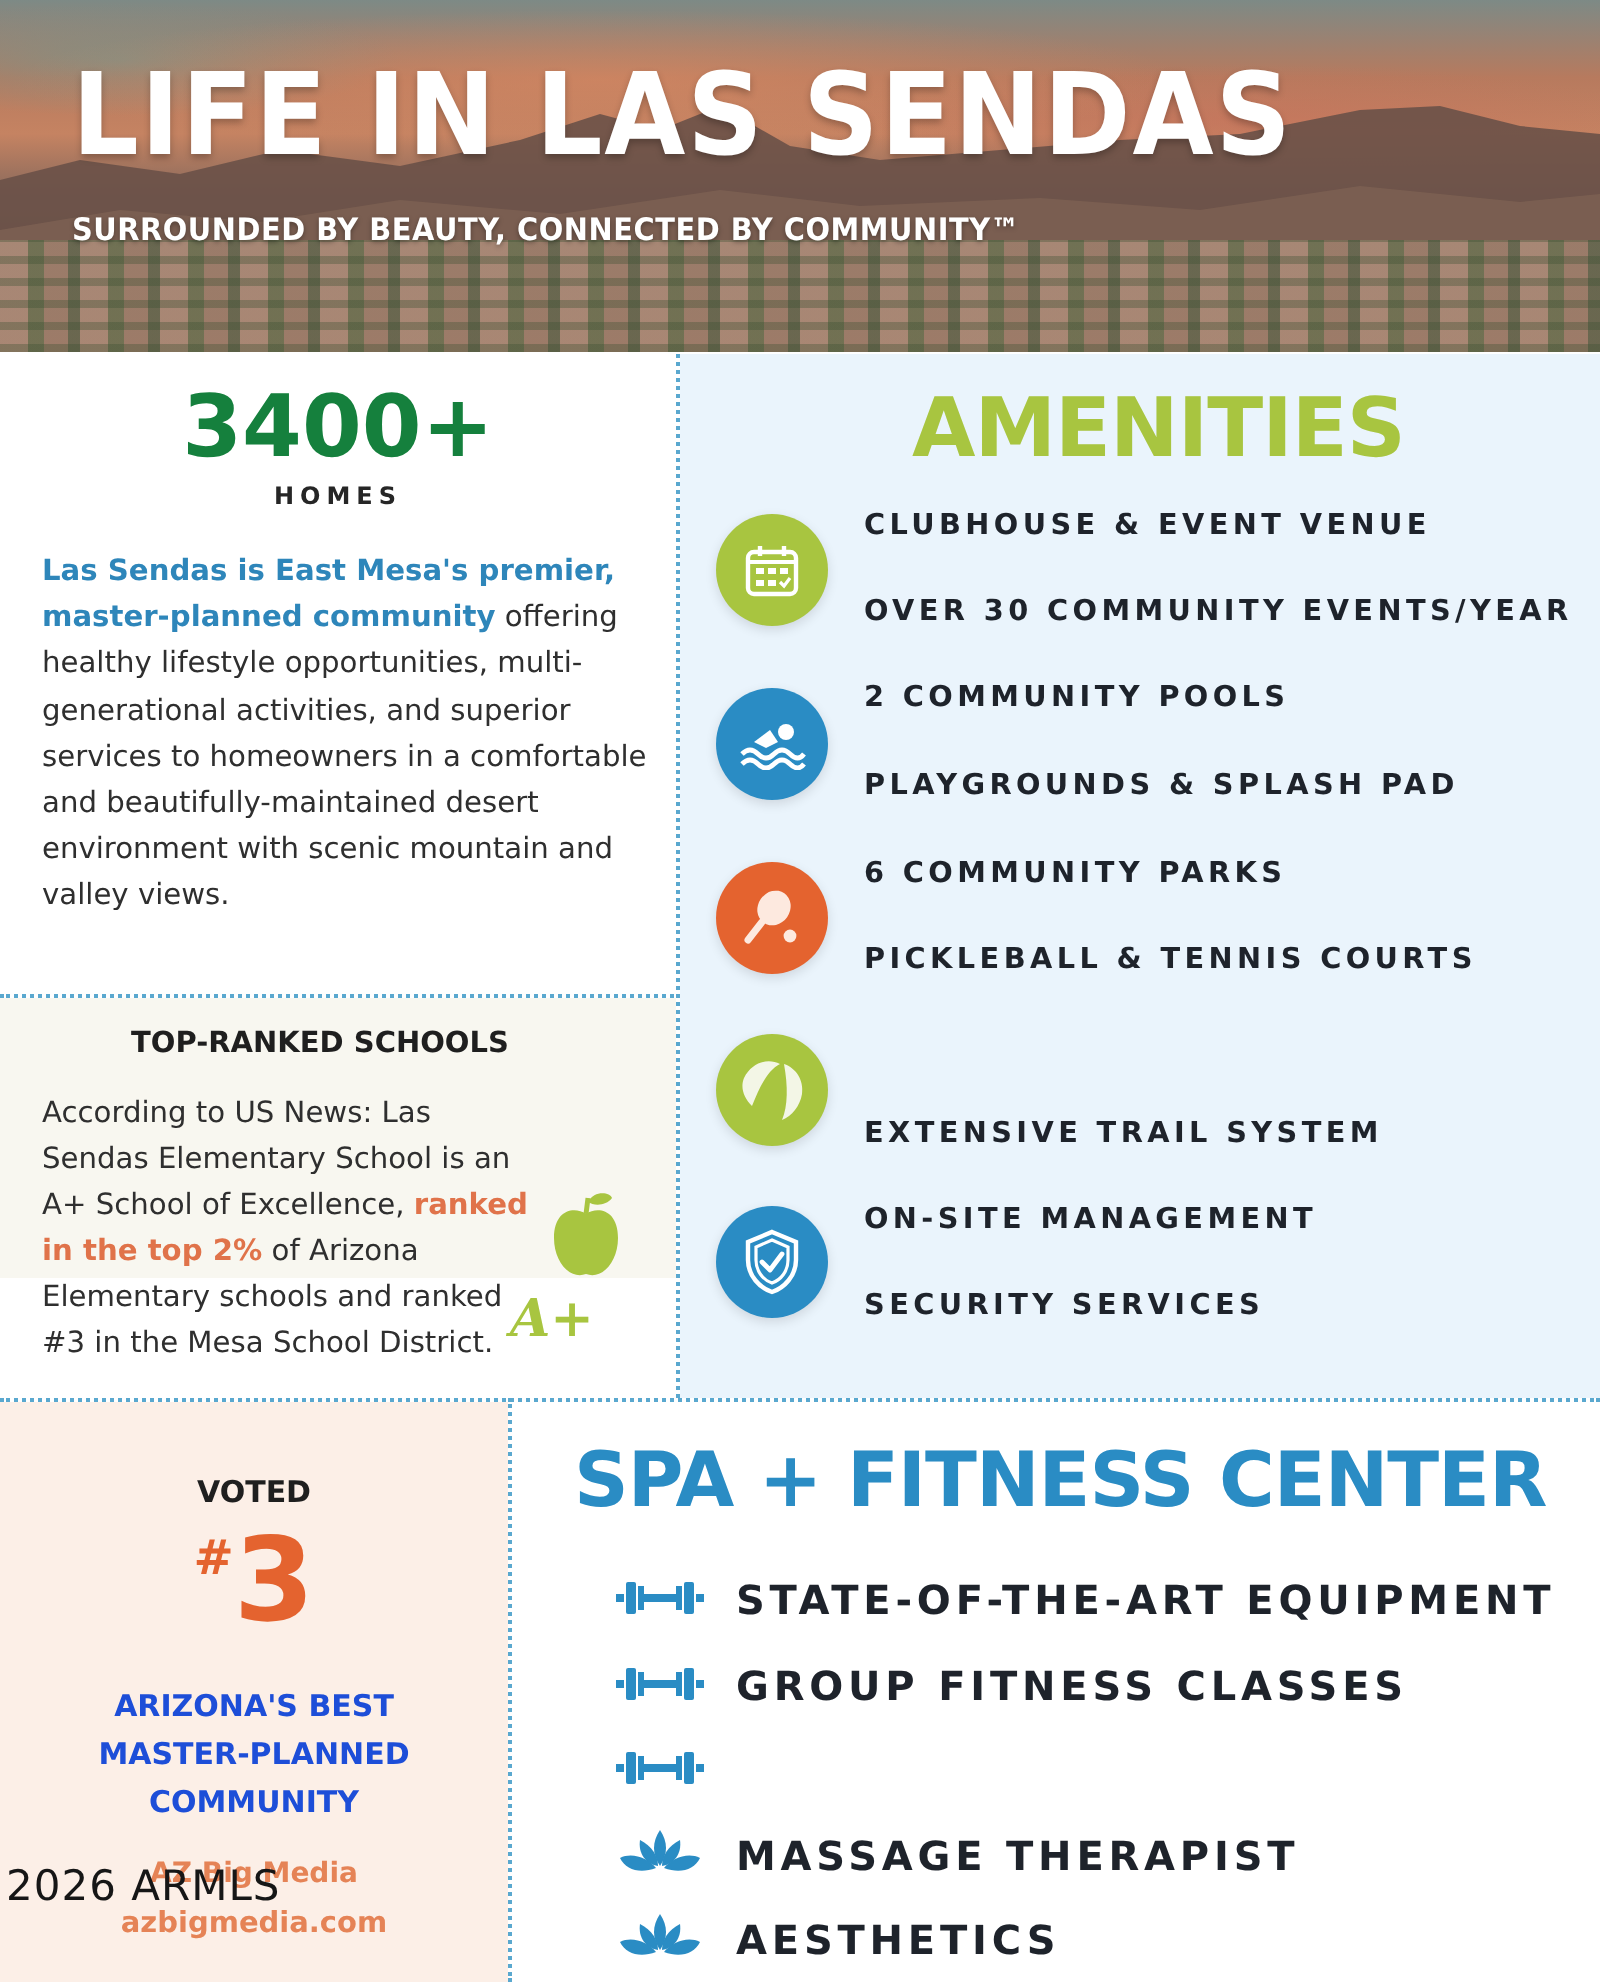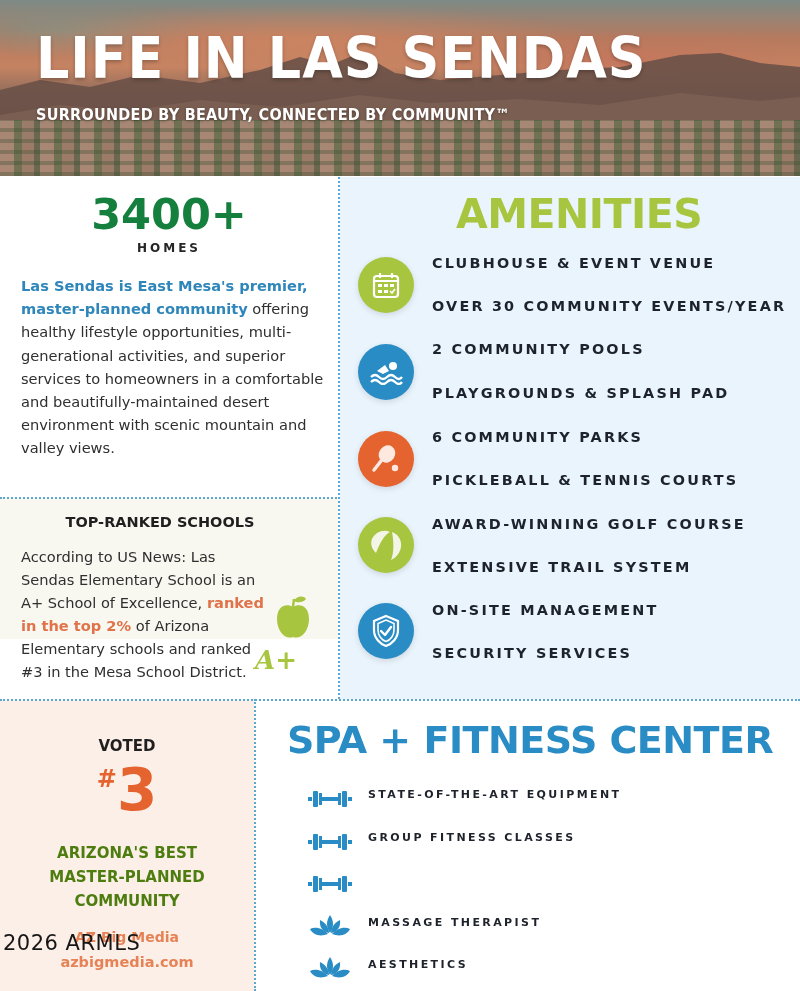--- a/index.html
+++ b/index.html
@@ -88,37 +88,37 @@
     position: absolute; left: 92px; font-weight: bold; font-size: 14.4px;
     letter-spacing: 2.2px; color: #1e232b; white-space: nowrap;
   }
 
   
   .voted { position: absolute; left: 0; top: 701px; width: 254px; height: 290px; background: #fcefe7; padding-left: 40px; }
   .voted-label { position: absolute; left: 0; width: 254px; top: 36px; text-align: center; font-weight: bold; font-size: 15px; color: #1f1f1f; }
   .voted-rank { position: absolute; left: 0; width: 254px; top: 60px; text-align: center; color: #e4632f; font-weight: bold; line-height: 1; }
   .voted-rank .hash { font-size: 24px; vertical-align: top; position: relative; top: 6px; }
   .voted-rank .num { font-size: 58px; }
-  .voted-caption { position: absolute; left: 0; width: 254px; top: 140px; text-align: center; font-weight: bold; font-size: 15px; line-height: 24px; color: #4d7c0f; }
+  .voted-caption { position: absolute; left: 0; width: 254px; top: 140px; text-align: center; font-weight: bold; font-size: 15px; line-height: 24px; color: #1d4ed8; }
   .voted-source { position: absolute; left: 0; width: 254px; top: 228px; text-align: center; font-weight: bold; font-size: 14px; color: #e58356; }
   .voted-url { position: absolute; left: 0; width: 254px; top: 253px; text-align: center; font-weight: bold; font-size: 14.5px; color: #e58356; }
   .watermark {
     position: absolute; left: 3px; top: 230px; font-family: "DejaVu Sans", sans-serif; font-size: 21px;
     color: #161616; letter-spacing: 0.5px; white-space: nowrap; font-weight: normal;
   }
 
   
   .spa { position: absolute; left: 256px; top: 701px; width: 544px; height: 290px; background: #ffffff; }
   .spa-title {
     position: absolute; left: 31px; top: 20px; font-weight: bold; font-size: 38px; color: #2a8cc4;
     line-height: 1; letter-spacing: -0.5px; white-space: nowrap;
   }
   .spa-icon { position: absolute; left: 52px; width: 44px; height: 22px; }
   .spa-item {
-    position: absolute; left: 112px; font-weight: bold; font-size: 11px;
+    position: absolute; left: 112px; font-weight: bold; font-size: 20px;
     letter-spacing: 2.4px; color: #1e232b; white-space: nowrap;
   }
 </style>
 </head>
 <body>
 
 <div class="hero">
   <div class="hero-sky"></div>
   <svg class="hero-mountains" viewBox="0 0 800 131" preserveAspectRatio="none">
     <path d="M0,45 L40,35 L90,42 L140,30 L200,38 L260,25 L300,12 L330,20 L360,8 L395,28 L440,35 L500,30 L560,25 L620,22 L680,10 L720,8 L760,18 L800,22 L800,131 L0,131 Z" fill="#6a5148" opacity="0.9"></path>
@@ -186,21 +186,20 @@
   </div>
   <div class="amenity-item" style="top:252px;">6 COMMUNITY PARKS</div>
   <div class="amenity-item" style="top:295px;">PICKLEBALL &amp; TENNIS COURTS</div>
 
   <div class="amenity-icon" style="top:340px;background:#a8c540;">
     <svg width="40" height="40" viewBox="0 0 40 40">
       <path d="M6,14 C10,6 18,4 24,7 C18,10 14,18 10,28 C6,24 4,19 6,14 Z" fill="#f3f6e6"></path>
       <path d="M26,7 C32,9 36,15 35,22 C34,28 30,33 25,35 C28,28 28,18 26,7 Z" fill="#f3f6e6"></path>
     </svg>
   </div>
-  <div class="amenity-item" style="top:339px;">AWARD-WINNING GOLF COURSE</div>
   <div class="amenity-item" style="top:382px;">EXTENSIVE TRAIL SYSTEM</div>
 
   <div class="amenity-icon" style="top:426px;background:#2a8cc4;">
     <svg width="30" height="34" viewBox="0 0 30 34">
       <path d="M15,2 L27,7 L27,16 C27,24 21,30 15,32 C9,30 3,24 3,16 L3,7 Z" fill="none" stroke="#fff" stroke-width="2.2"></path>
       <path d="M15,6 L23,9.5 L23,16 C23,21.5 19.5,26 15,27.5 C10.5,26 7,21.5 7,16 L7,9.5 Z" fill="none" stroke="#fff" stroke-width="1.6"></path>
       <path d="M10,17 L14,21 L20,13" stroke="#fff" stroke-width="2.4" fill="none" stroke-linecap="round" stroke-linejoin="round"></path>
     </svg>
   </div>
   <div class="amenity-item" style="top:425px;">ON-SITE MANAGEMENT</div>

